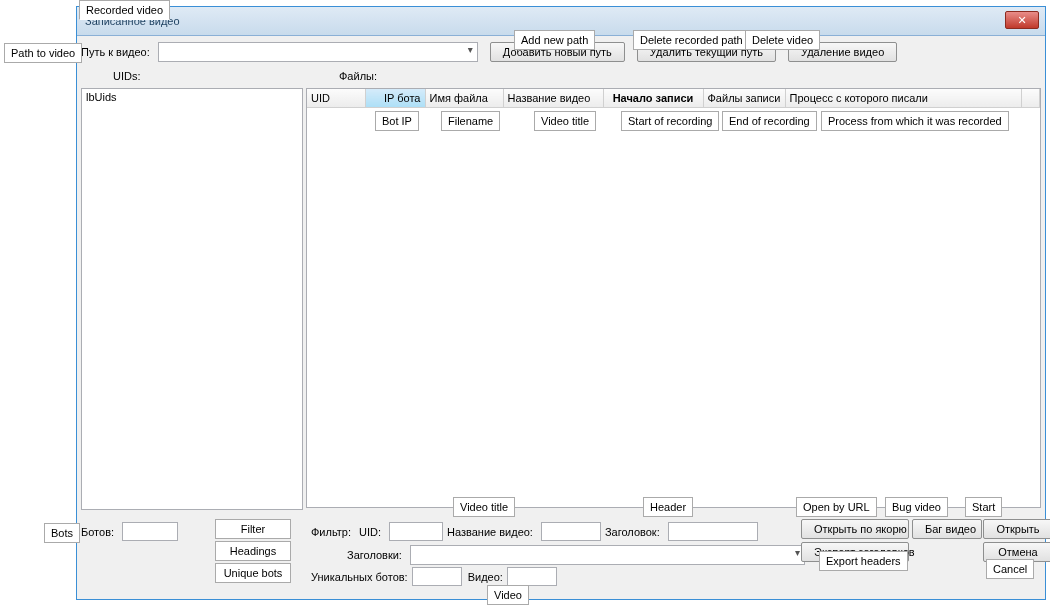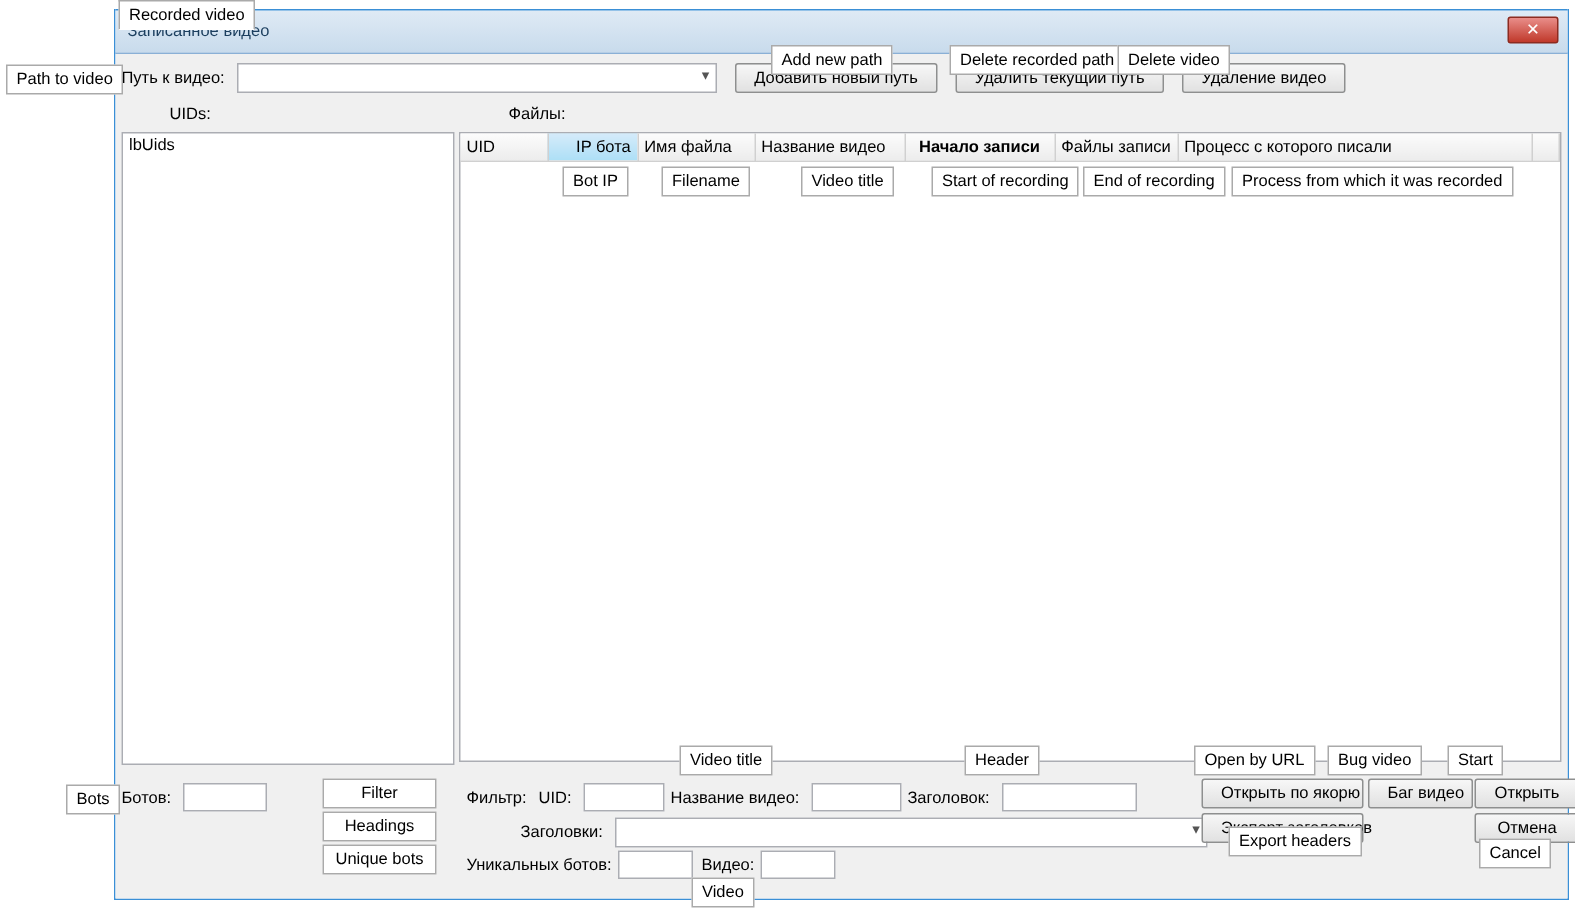--- a/index.html
+++ b/index.html
@@ -240,21 +240,21 @@
         <div class="combo" style="flex:0 0 395px;"></div>
       </div>
 
       <div style="position:absolute; left:230px; top:60px; display:flex; align-items:center; gap:0;">
         <span class="lbl">Уникальных ботов:</span>
         <div class="inp" style="width:50px;"></div>
         <div style="width:6px;"></div>
         <span class="lbl">Видео:</span>
         <div class="inp" style="width:50px;"></div>
       </div>
-      <div class="annot" style="left:380px; top:78px;">Video</div>
+      <div class="annot" style="left:406px; top:78px;">Video</div>
 
       <div style="position:absolute; right:0; top:12px; display:grid; grid-template-columns:108px 68px 58px; gap:3px;">
         <div class="btn btn-wide">Открыть по якорю</div>
         <div class="btn btn-wide">Баг видео</div>
         <div class="btn btn-wide">Открыть</div>
         <div class="btn btn-wide">Экспорт заголовков</div>
         <div></div>
         <div class="btn btn-wide">Отмена</div>
       </div>
       <div class="annot" style="left:738px; top:44px;">Export headers</div>

